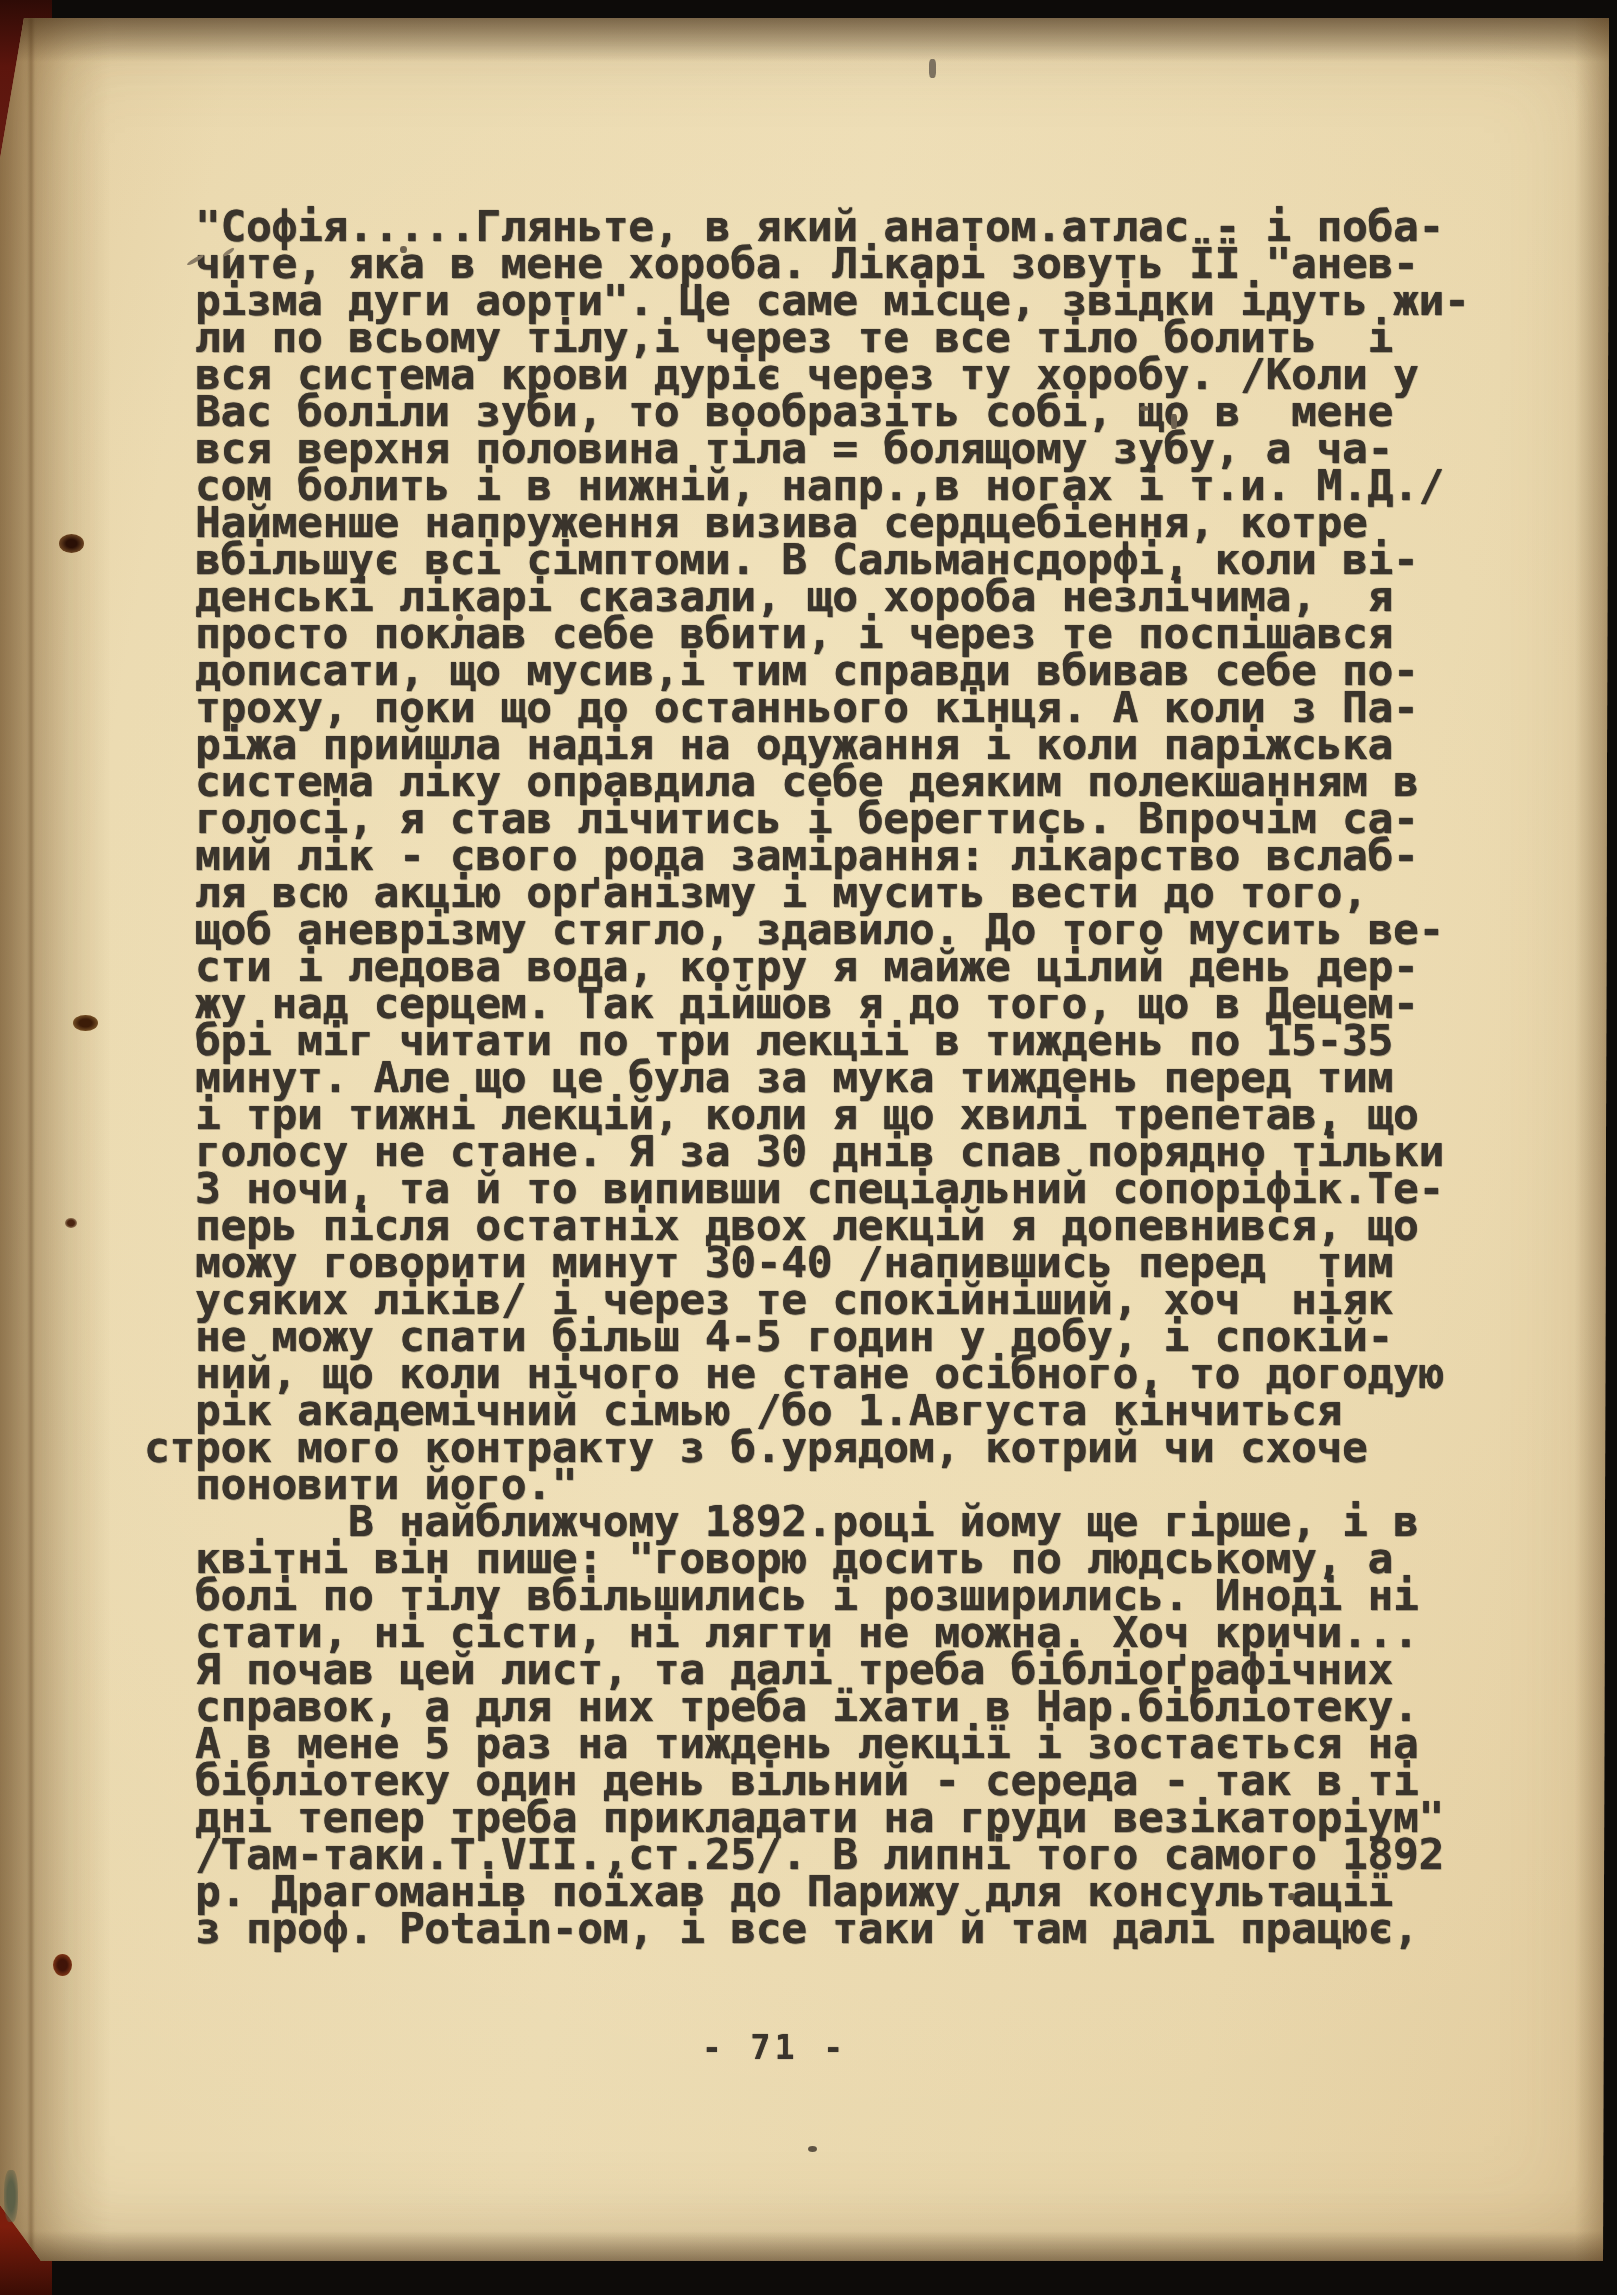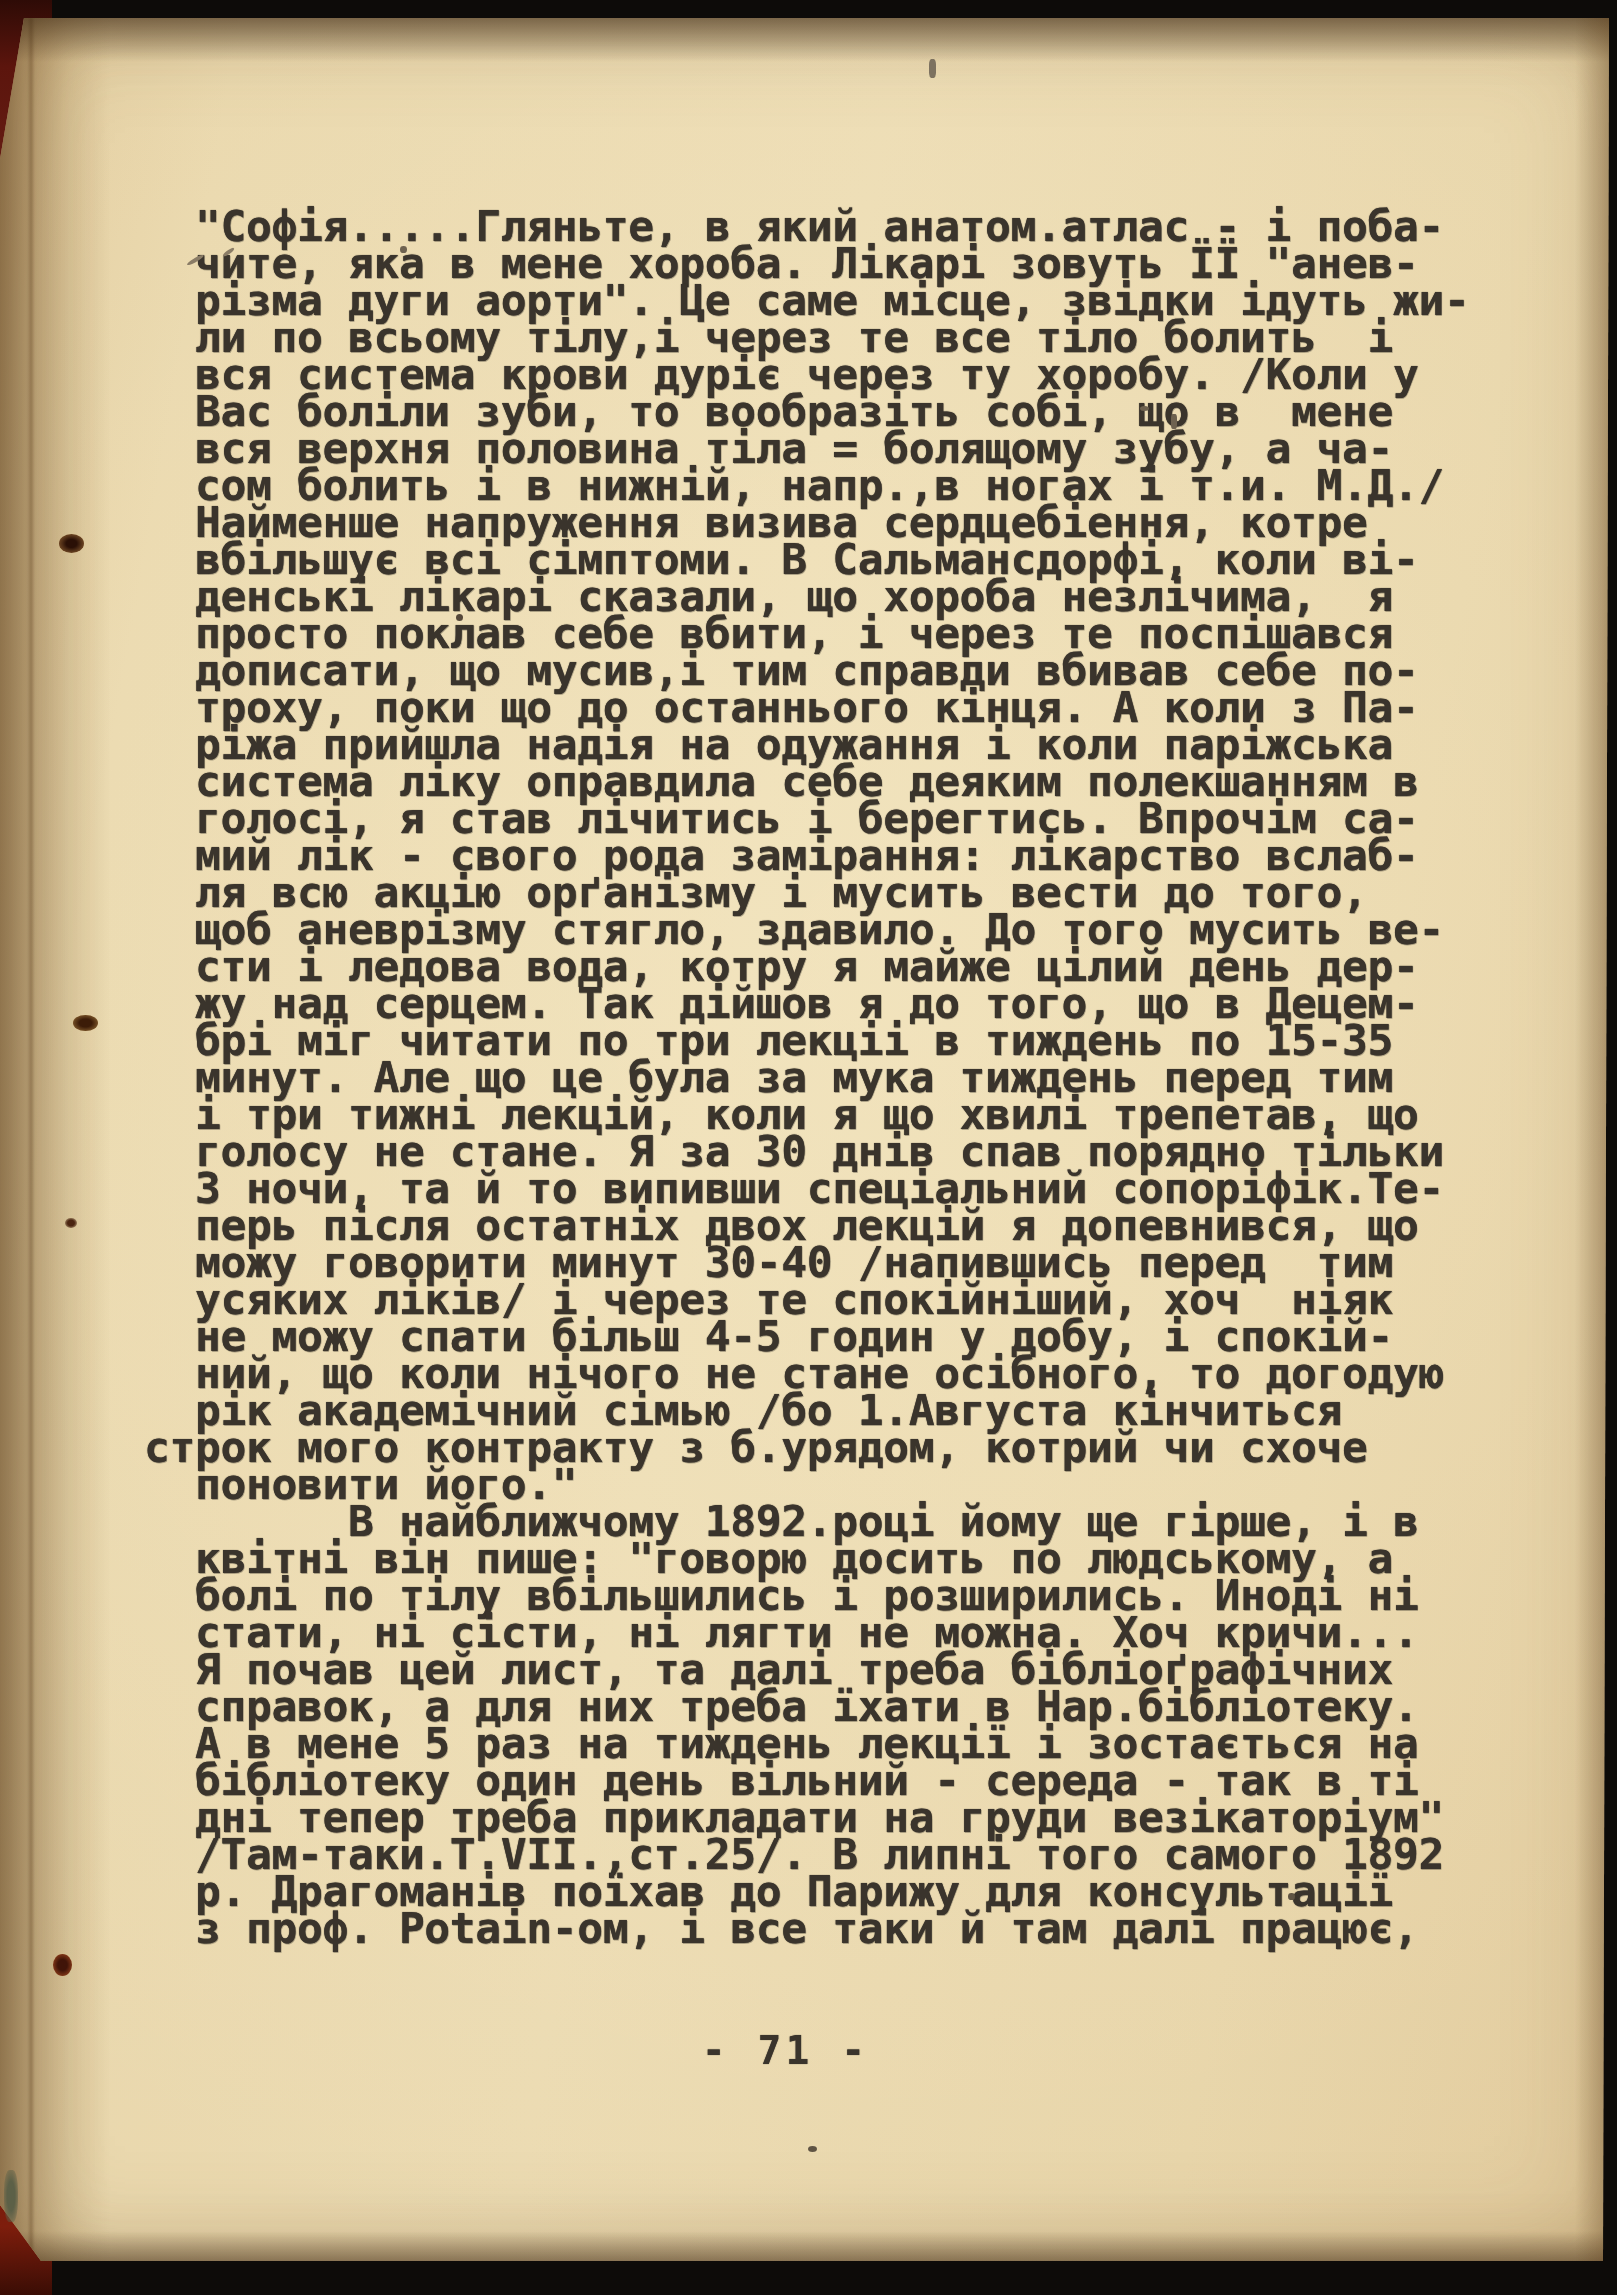--- a/index.html
+++ b/index.html
@@ -63,21 +63,21 @@
     line-height: 37px;
     letter-spacing: -0.4px;
     color: #3a342c;
     white-space: pre;
     text-shadow: 0 0 1px rgba(52,46,38,0.95), 0.7px 0.7px 0 rgba(52,46,38,0.28);
   }
   .page-number {
     position: absolute; left: 702px; top: 2028px;
     font-family: "DejaVu Sans Mono", monospace;
     font-weight: bold;
-    font-size: 39px;
+    font-size: 33px;
     letter-spacing: 4.4px;
     color: #3a342c;
     text-shadow: 0 0 1px rgba(52,46,38,0.9);
   }
   
   .hole  { position: absolute; border-radius: 50%; }
   .h1 { left: 59px;  top: 534px;  width: 25px; height: 19px; background: radial-gradient(#2a1006 30%, #6b4422 70%, rgba(0,0,0,0) 100%); }
   .h2 { left: 73px;  top: 1015px; width: 25px; height: 16.3px; background: radial-gradient(#3c1c08 35%, #7a5428 75%, rgba(0,0,0,0) 100%); }
   .h3 { left: 65px;  top: 1218px; width: 12px; height: 10.4px; background: radial-gradient(#4a2410 40%, rgba(0,0,0,0) 100%); }
   .h4 { left: 53px;  top: 1954px; width: 19px; height: 22px; background: radial-gradient(#401408 35%, #7c3416 70%, rgba(0,0,0,0) 100%); }

